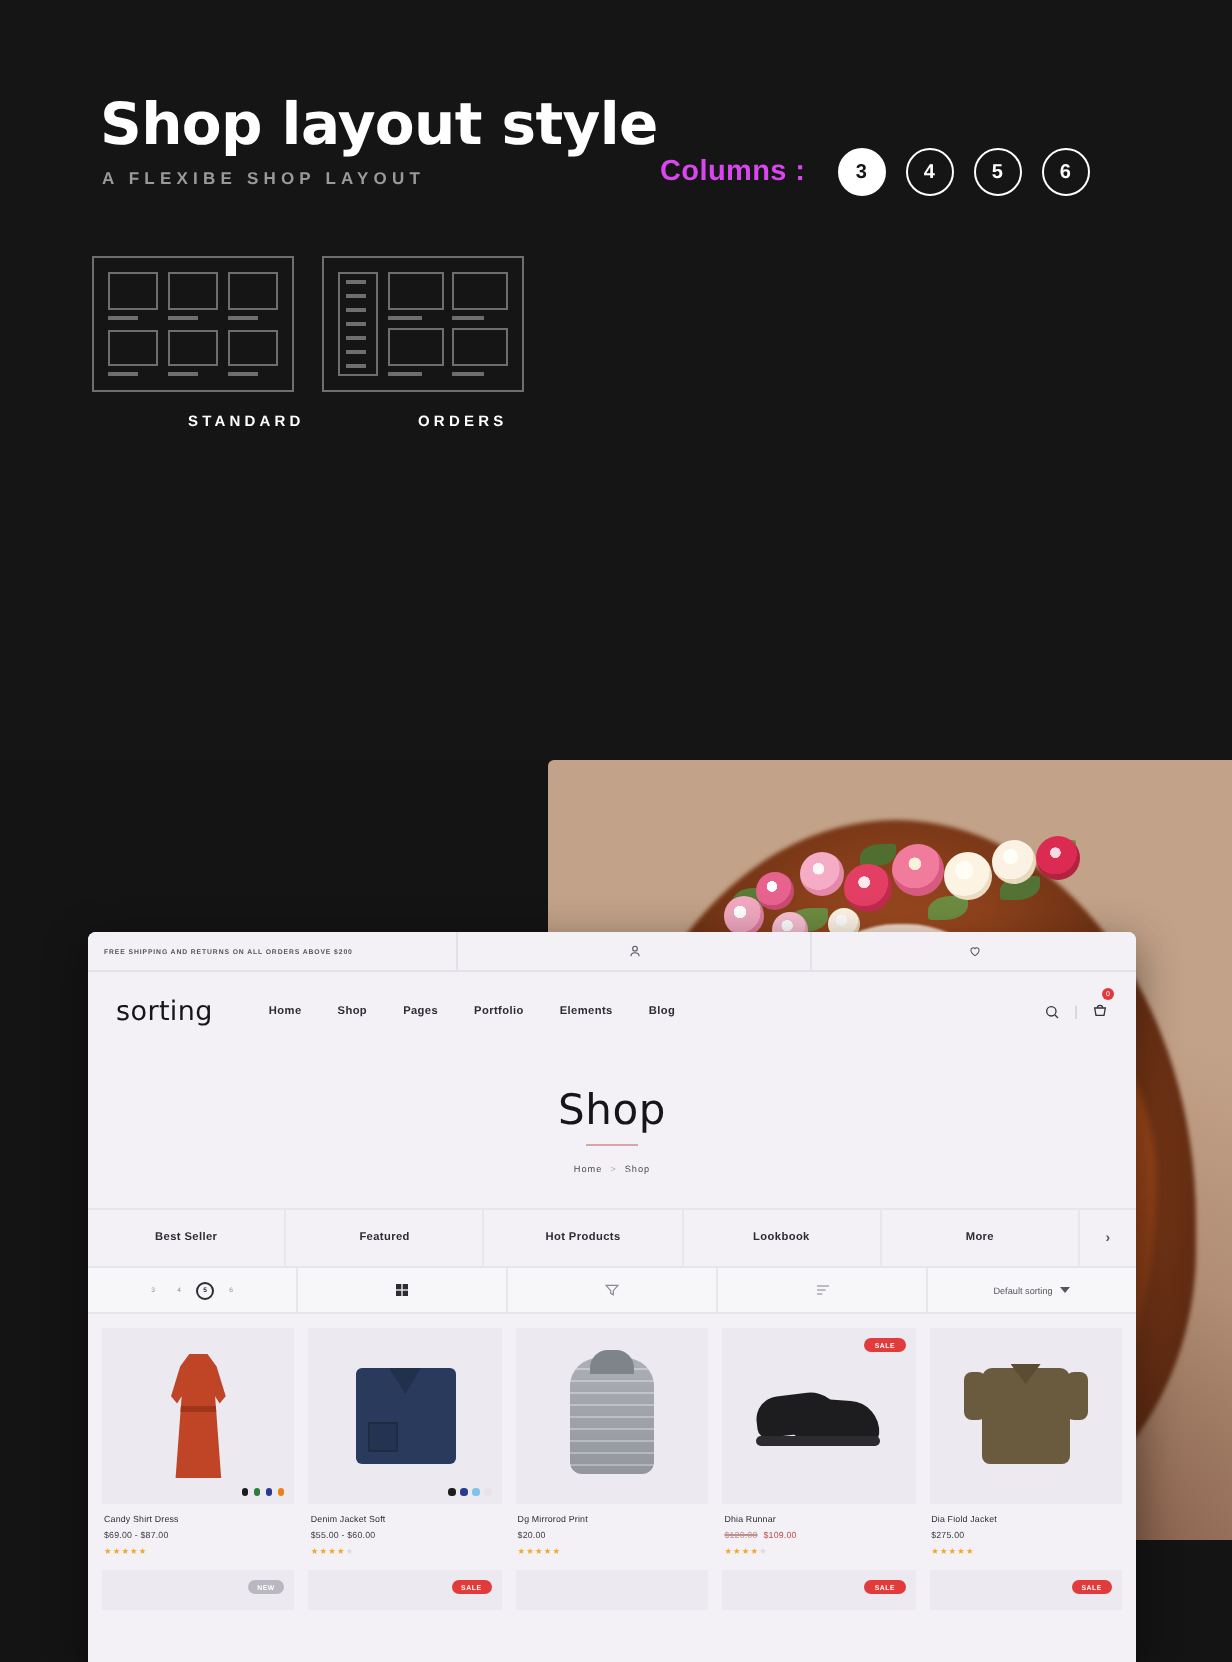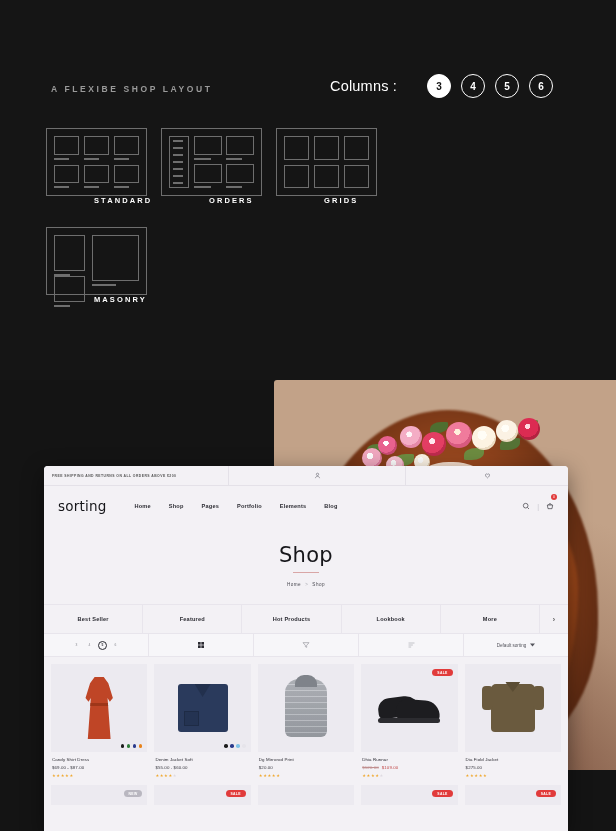--- a/index.html
+++ b/index.html
@@ -17,39 +17,39 @@
     position:absolute;left:50px;top:45px;
     font-size:29px;font-weight:700;color:#ffffff;letter-spacing:-0.3px;
     font-family:"DejaVu Sans", sans-serif;
   }
   .hero-sub{
     position:absolute;left:51px;top:84px;
     font-size:8.5px;font-weight:700;color:#9a9a9a;letter-spacing:2.6px;
   }
 
   .columns-row{position:absolute;left:330px;top:74px;display:flex;align-items:center;gap:10px;}
-  .columns-label{font-size:14.5px;font-weight:400;color:#ffffff;letter-spacing:.2px;margin-right:20px;}
+  .columns-label{font-size:14.5px;font-weight:700;color:#d946ef;letter-spacing:.2px;margin-right:6px;}
   .col-btn{
     width:24px;height:24px;border-radius:50%;
     border:1.6px solid #ffffff;background:transparent;color:#ffffff;
     display:flex;align-items:center;justify-content:center;
     font-size:10px;font-weight:700;box-sizing:border-box;cursor:pointer;
   }
   .col-btn.active{background:#ffffff;color:#151515;}
 
   
   .thumbs{position:absolute;left:46px;top:128px;width:520px;}
   .thumb-row{display:flex;gap:14px;}
   .thumb-cell{width:101px;}
   .thumb-box{
     width:101px;height:68px;border:1.3px solid #6e6e6e;box-sizing:border-box;
     position:relative;background:#151515;cursor:pointer;
   }
   .thumb-label{
-    margin-top:0;font-size:7.5px;font-weight:700;color:#ffffff;letter-spacing:2.1px;padding-left:48px;
+    margin-top:10px;font-size:7.5px;font-weight:700;color:#ffffff;letter-spacing:2.1px;padding-left:48px;
   }
   .thumb-inner{position:absolute;inset:7px;display:flex;}
 
   
   .gridcells{display:grid;grid-template-columns:repeat(3,1fr);grid-template-rows:repeat(2,1fr);
     gap:5px;width:100%;height:100%;}
   .gcell{border:1.1px solid #6e6e6e;box-sizing:border-box;}
   .gcell.with-line{position:relative;border:none;display:flex;flex-direction:column;}
   .gcell.with-line i{display:block;border:1.1px solid #6e6e6e;flex:1;box-sizing:border-box;}
   .gcell.with-line u{display:block;height:2px;background:#6e6e6e;width:58%;margin-top:3px;}
@@ -199,20 +199,21 @@
   .polo:before{content:"";position:absolute;left:50%;top:-2px;transform:translateX(-50%);
     width:15px;height:10px;background:#5b4d34;clip-path:polygon(0 0,100% 0,50% 100%);}
   .sleeveL,.sleeveR{position:absolute;top:2px;width:11px;height:24px;background:#6a5a3e;border-radius:4px;}
   .sleeveL{left:-9px;}.sleeveR{right:-9px;}
 </style>
 </head>
 <body>
 
 <div class="dark-panel">
 
+  <div class="hero-title">Shop layout style</div>
   <div class="hero-sub">A FLEXIBE SHOP LAYOUT</div>
 
   <div class="columns-row">
     <span class="columns-label">Columns :</span>
     <div class="col-btn active">3</div>
     <div class="col-btn">4</div>
     <div class="col-btn">5</div>
     <div class="col-btn">6</div>
   </div>
 
@@ -284,63 +285,25 @@
                     <u></u>
                   </div>
             </div>
           </div>
             </div>
         </div>
         <div class="thumb-label">ORDERS</div>
       </div>
 
 
-      <div class="thumb-cell">
-        <div class="thumb-box">
-          <div class="thumb-inner">
-              <div class="gridcells">
-            <div class="gcell"></div>
-            <div class="gcell"></div>
-            <div class="gcell"></div>
-            <div class="gcell"></div>
-            <div class="gcell"></div>
-            <div class="gcell"></div>
-          </div>
-            </div>
-        </div>
-        <div class="thumb-label">GRIDS</div>
-      </div>
     </div>
 
     <div class="thumb-row" style="margin-top:22px;">
 
 
-      <div class="thumb-cell">
-        <div class="thumb-box">
-          <div class="thumb-inner">
-              <div class="mas">
-            <div class="mas-left">
-              <div>
-                <div class="mas-box" style="height:36px;"></div>
-                <div class="mas-bar"></div>
-              </div>
-              <div>
-                <div class="mas-box" style="height:26px;"></div>
-                <div class="mas-bar"></div>
-              </div>
-            </div>
-            <div class="mas-right">
-              <div class="mas-box" style="height:46px;"></div>
-              <div class="mas-bar"></div>
-            </div>
-          </div>
-            </div>
-        </div>
-        <div class="thumb-label">MASONRY</div>
-      </div>
     </div>
   </div>
 </div>
 
 <div class="photo-block">
   <div class="photo-bg"></div>
   <div class="hair"></div>
   <div class="hair2"></div>
   <div class="face"></div>
   <div class="brow browL"></div>

